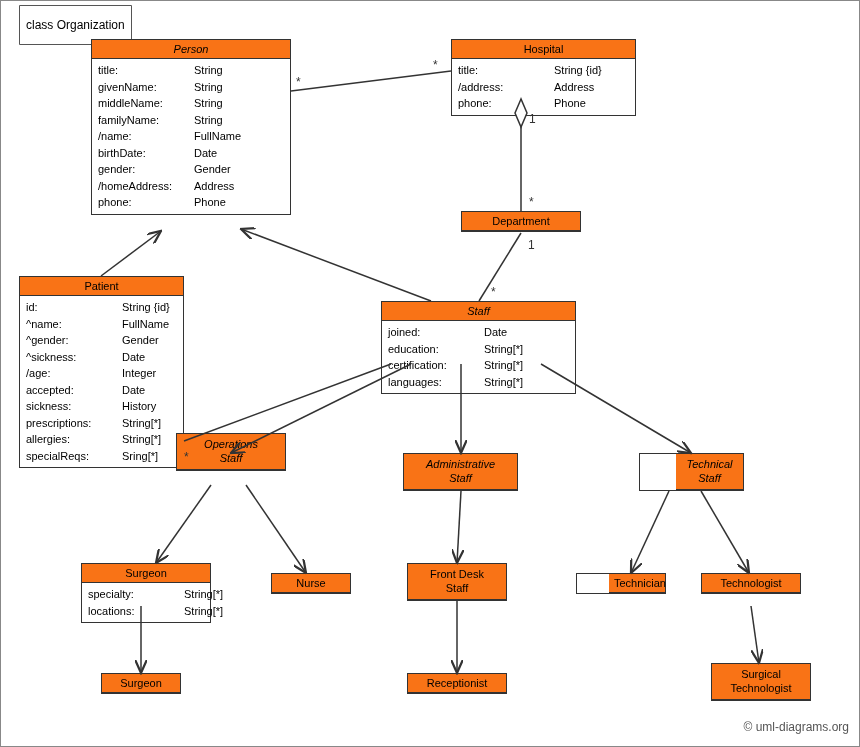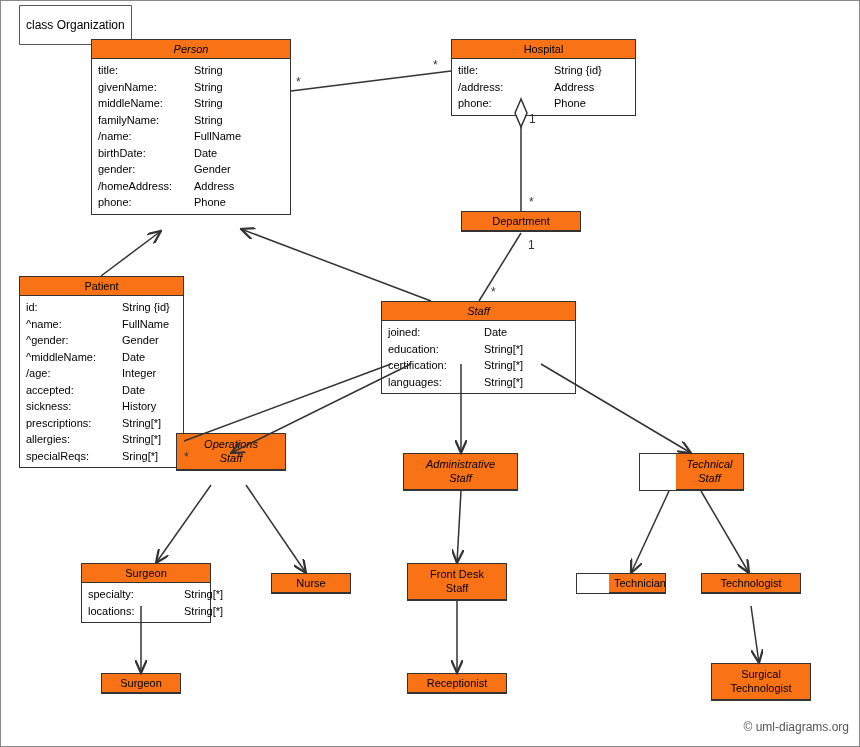--- a/index.html
+++ b/index.html
@@ -179,21 +179,21 @@
         </div>
       <div class="attr-row">
           <span class="attr-name">^name:</span>
           <span class="attr-type">FullName</span>
         </div>
       <div class="attr-row">
           <span class="attr-name">^gender:</span>
           <span class="attr-type">Gender</span>
         </div>
       <div class="attr-row">
-          <span class="attr-name">^middleName:</span>
+          <span class="attr-name">^sickness:</span>
           <span class="attr-type">Date</span>
         </div>
       <div class="attr-row">
           <span class="attr-name">/age:</span>
           <span class="attr-type">Integer</span>
         </div>
       <div class="attr-row">
           <span class="attr-name">accepted:</span>
           <span class="attr-type">Date</span>
         </div>

